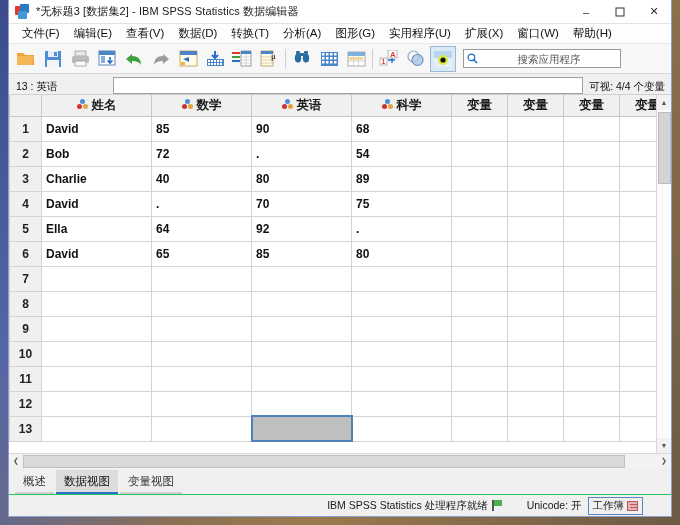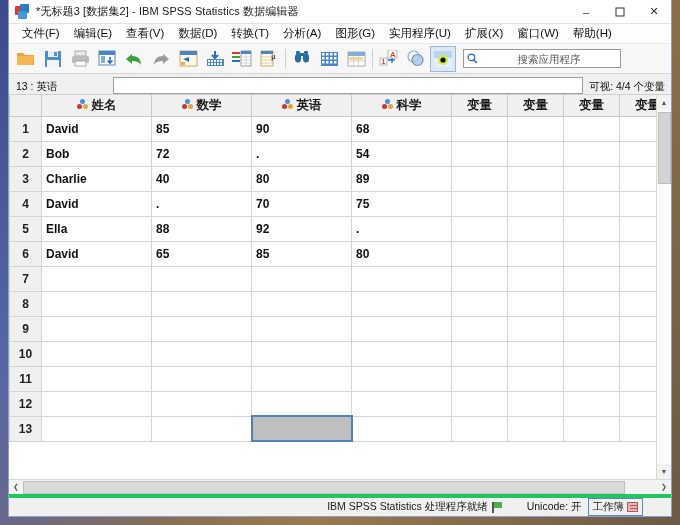--- a/index.html
+++ b/index.html
@@ -132,21 +132,21 @@
     padding-left: 6px; flex: none; gap: 2px;
   }
   .vtab {
     font-size: 11.5px; color: #333; padding: 4px 8px 3px 8px;
     border-bottom: 2px solid #cfcfcf; white-space: nowrap;
   }
   .vtab.active { background: #dcdcdc; border-bottom: 2px solid #2a6fc9; font-weight: normal; color:#111; }
   
   #statusbar {
     height: 22px; background: #f0f0f0; display: flex; align-items: center;
-    flex: none; border-top: 4px solid #22c55e; font-size: 10.5px; color: #1a1a1a;
+    flex: none; border-top: 1px solid #22c55e; font-size: 10.5px; color: #1a1a1a;
   }
   #status-proc { margin-left: auto; display: flex; align-items: center; gap: 4px; }
   #status-uni { margin-left: 24px; display: flex; align-items: center; gap: 4px; }
   #workbook-btn {
     border: 1px solid #5a86c4; padding: 1px 4px; display: flex; align-items: center; gap: 3px;
     margin-left: 6px; margin-right: 28px; background: #f0f0f0;
   }
   .flagicon { width:11px;height:11px;display:inline-block;position:relative; }
   .flagicon .p { position:absolute;left:0;top:0;width:2px;height:11px;background:#555; }
   .flagicon .f { position:absolute;left:2px;top:0px;width:8px;height:6px;background:#4caf50; }
@@ -444,21 +444,21 @@
                 <td class="cell">75</td>
                 <td class="cell"></td>
                 <td class="cell"></td>
                 <td class="cell"></td>
                 <td class="cell"></td>
                 <td class="cell"></td>
               </tr>
               <tr>
                 <td class="rowhead">5</td>
                 <td class="cell">Ella</td>
-                <td class="cell">88</td>
+                <td class="cell">64</td>
                 <td class="cell">92</td>
                 <td class="cell">.</td>
                 <td class="cell"></td>
                 <td class="cell"></td>
                 <td class="cell"></td>
                 <td class="cell"></td>
                 <td class="cell"></td>
               </tr>
               <tr>
                 <td class="rowhead">6</td>
@@ -569,20 +569,25 @@
     </div>
     <div id="hscroll">
       <div id="hbtn-l">❮</div>
       <div id="htrack">
         <div id="hthumb"></div>
       </div>
       <div id="hbtn-r">❯</div>
     </div>
   </div>
 
+  <div id="tabbar">
+    <div class="vtab">概述</div>
+    <div class="vtab active">数据视图</div>
+    <div class="vtab">变量视图</div>
+  </div>
 
   <div id="statusbar">
     <div id="status-proc">
       <span>IBM SPSS Statistics 处理程序就绪</span>
       <span class="flagicon">
           <span class="p"></span>
           <span class="f"></span>
         </span>
     </div>
     <div id="status-uni">

